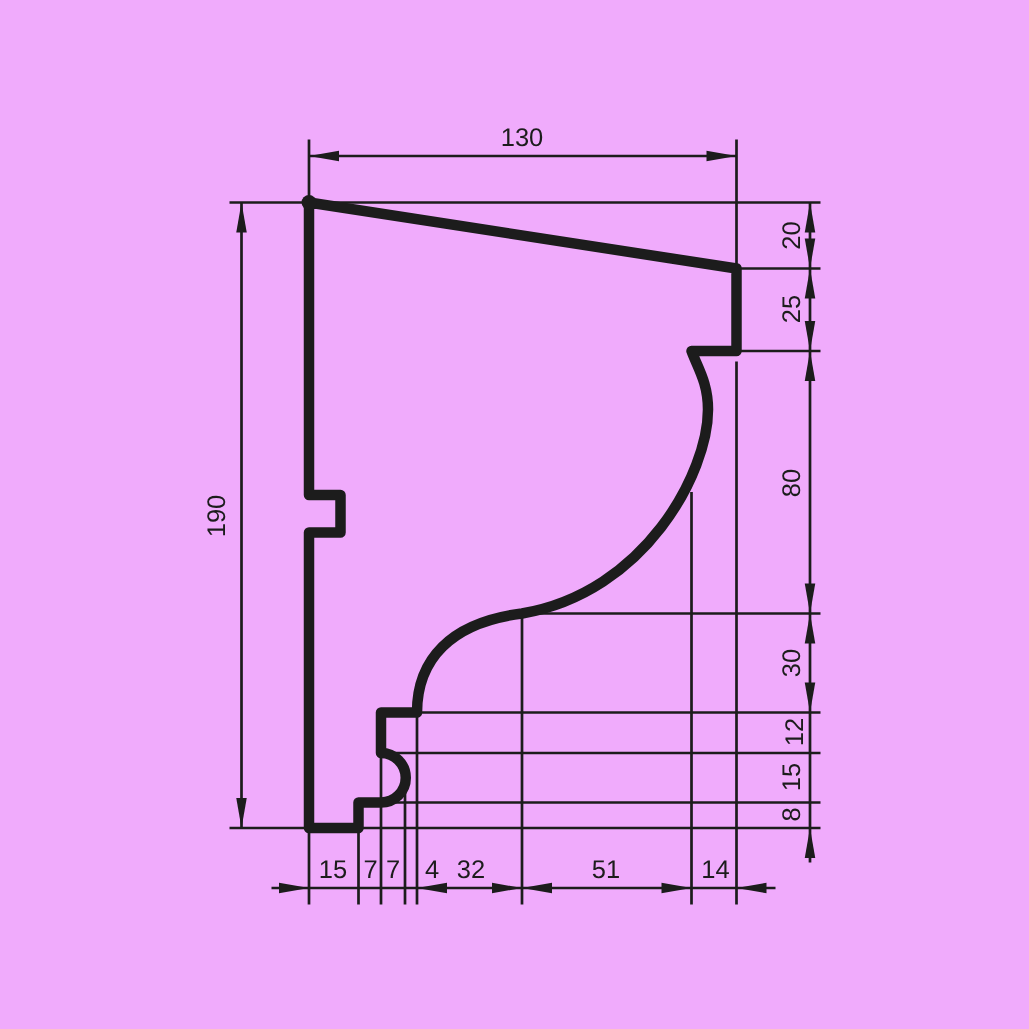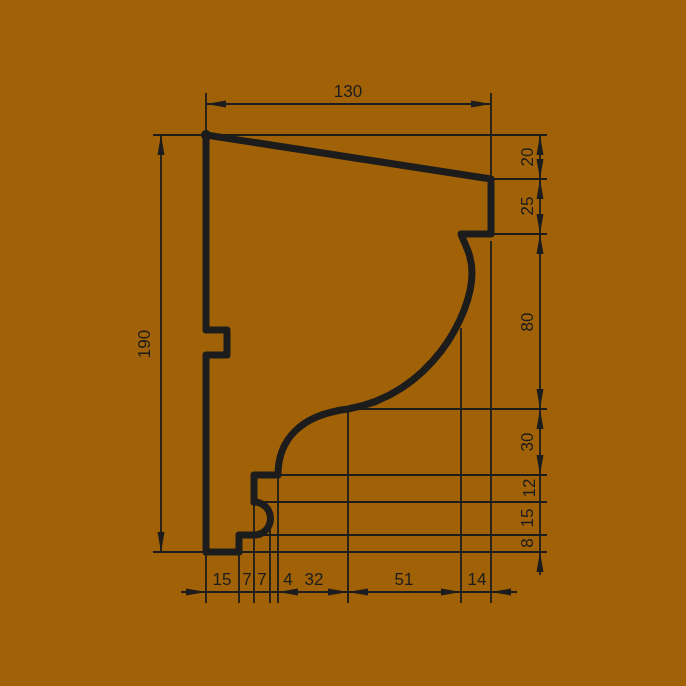--- a/index.html
+++ b/index.html
@@ -3,21 +3,21 @@
 <meta charset="utf-8">
 <style>
   html, body {
     margin: 0;
     padding: 0;
     background: #ffffff;
   }
   .stage {
     width: 686px;
     height: 686px;
-    background: #a16207;
+    background: #f0abfc;
     position: relative;
     overflow: hidden;
   }
   svg text {
     font-family: "Liberation Sans", sans-serif;
     font-size: 17px;
   }
 </style>
 </head>
 <body>

